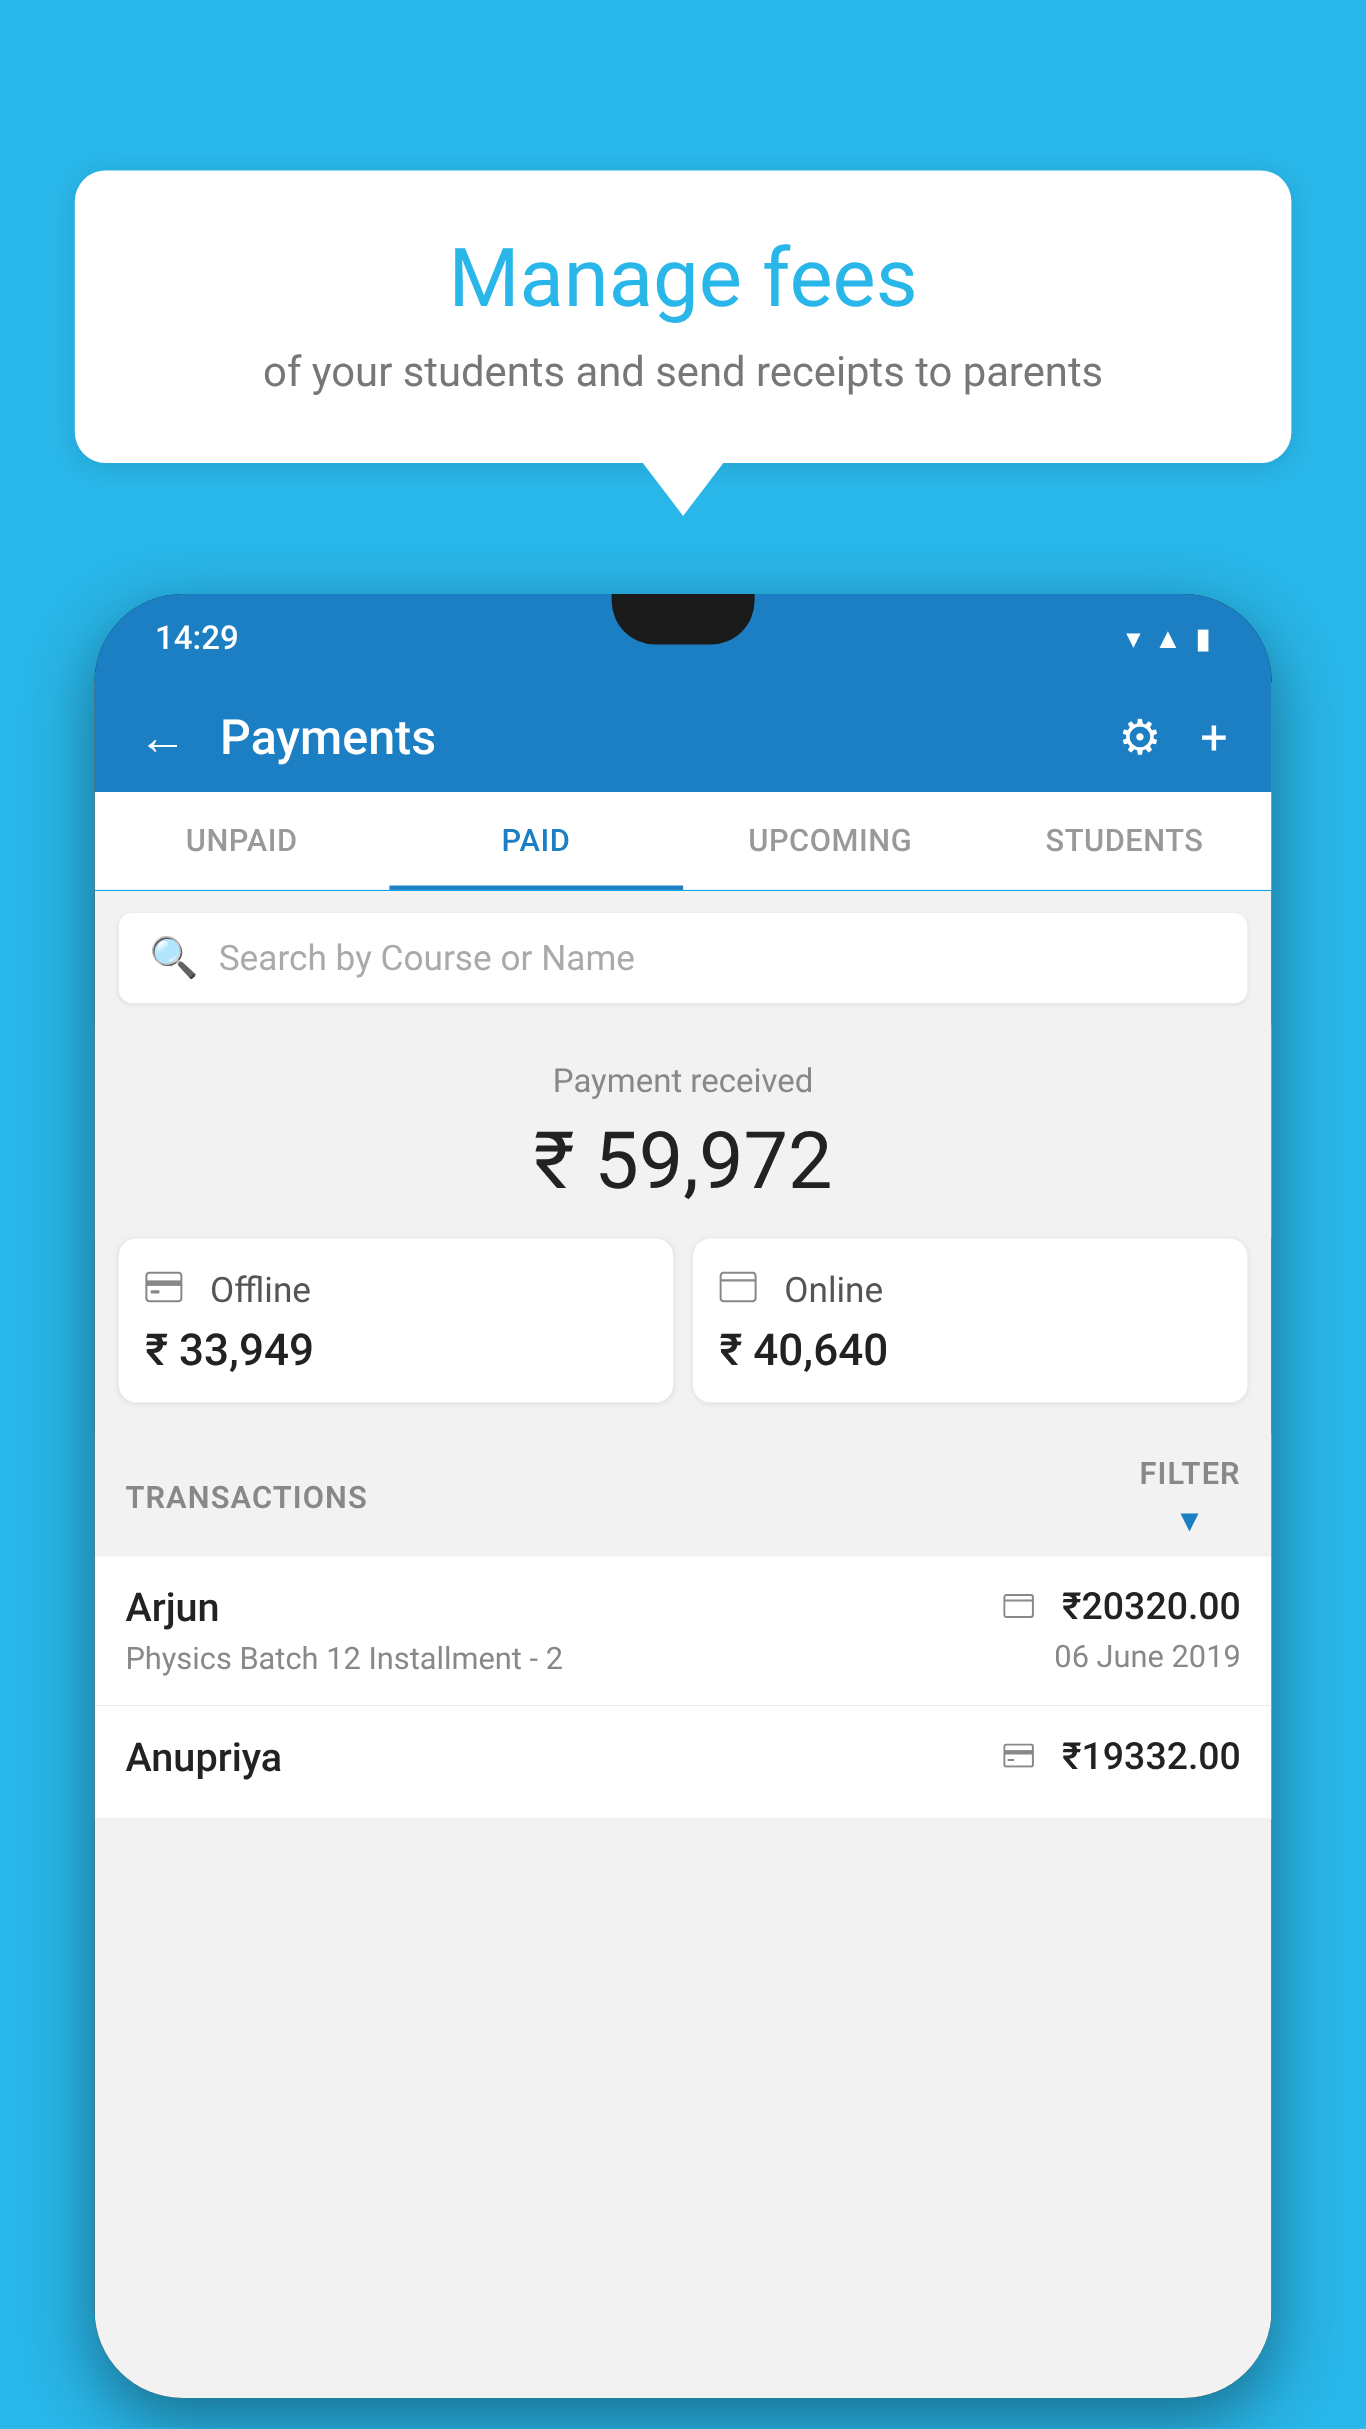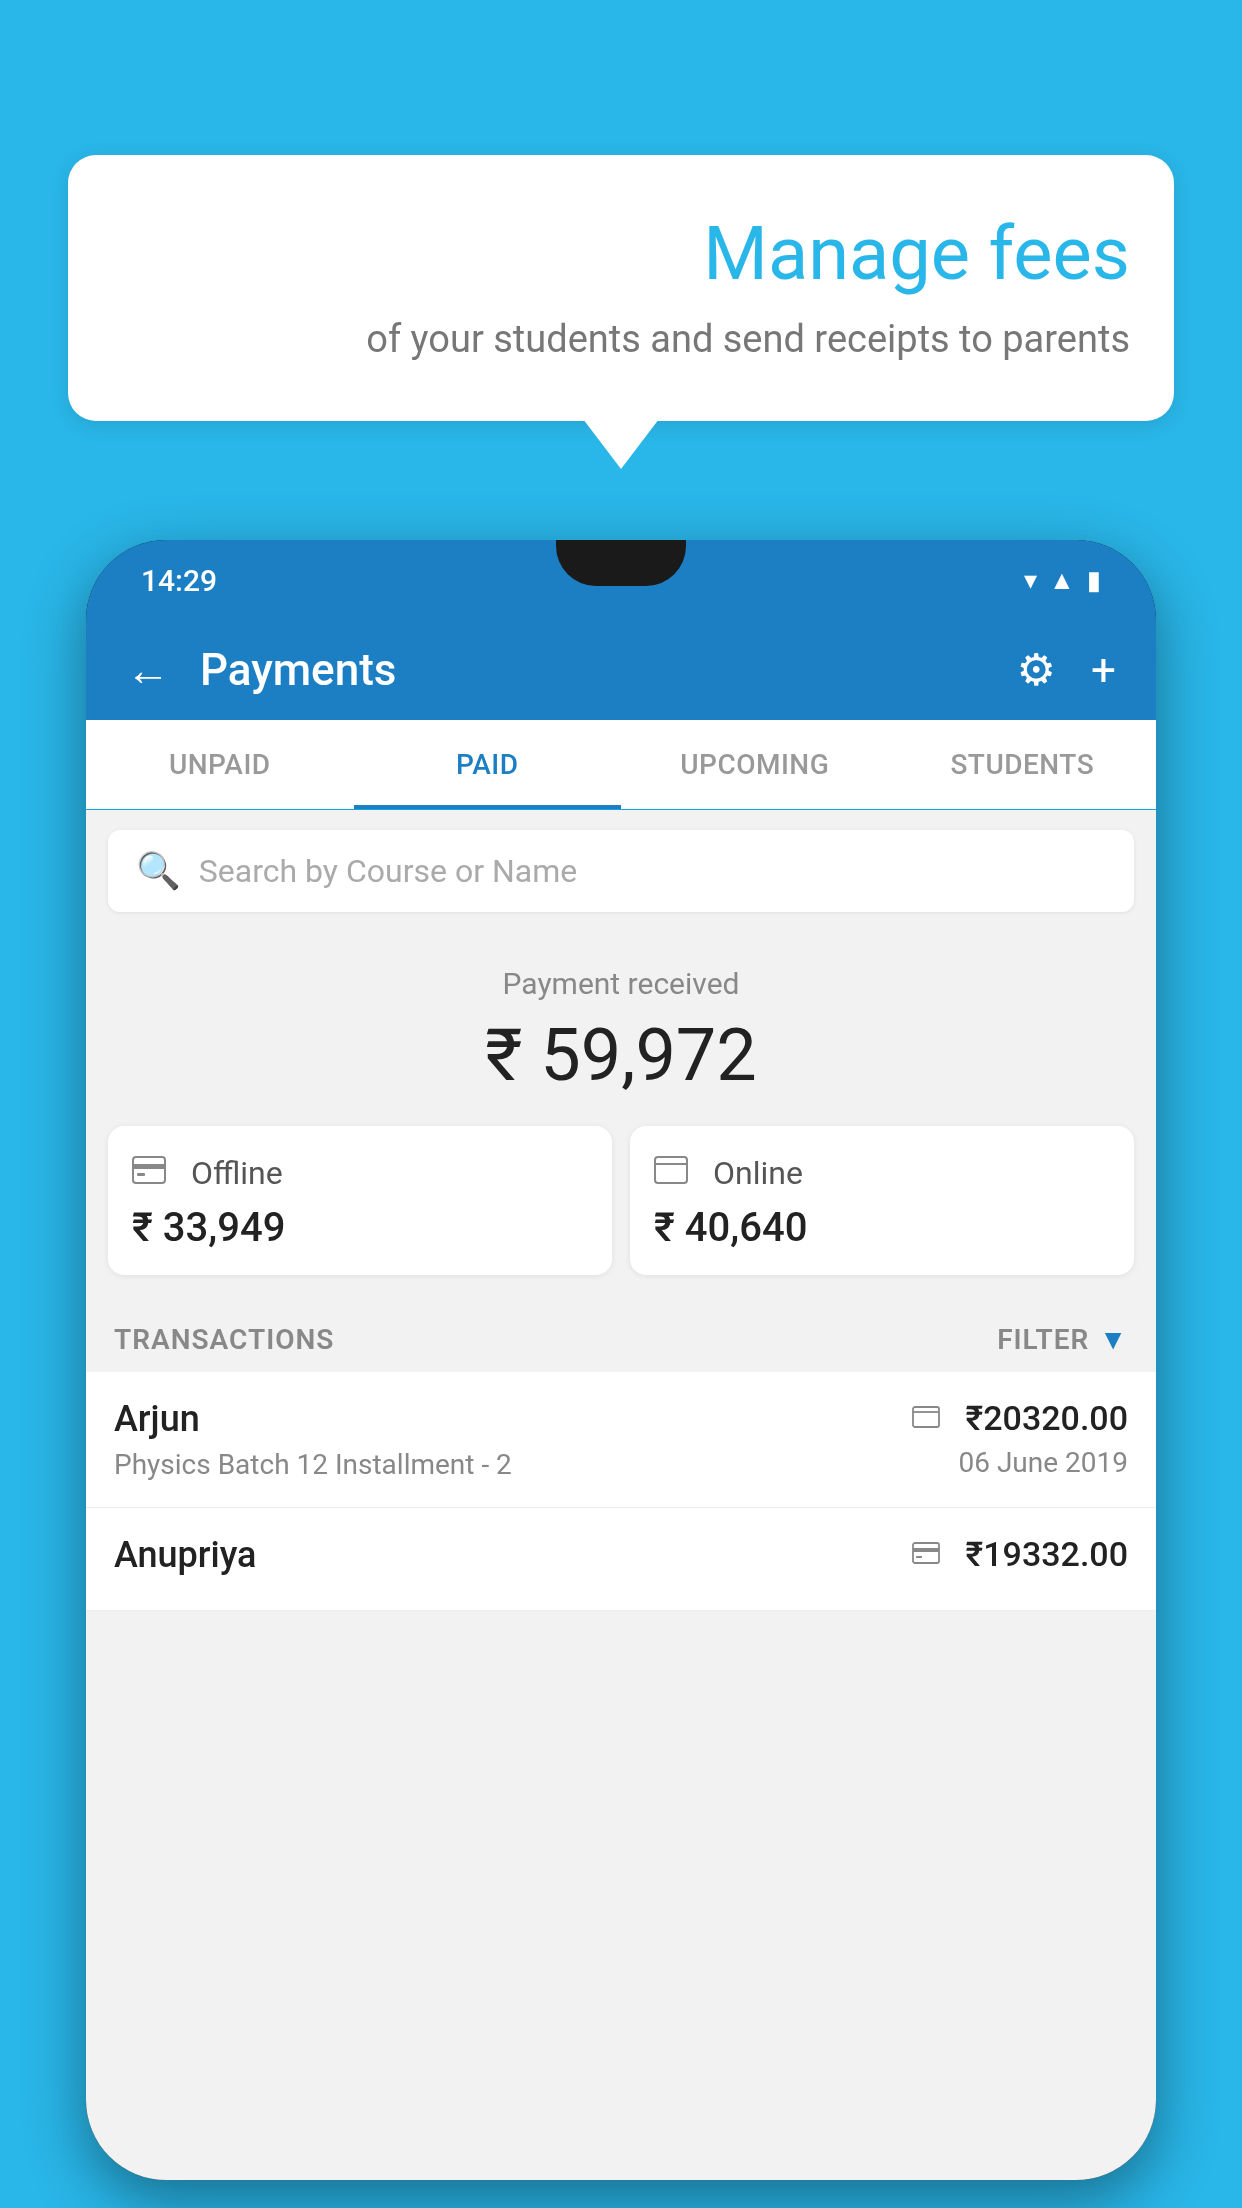--- a/index.html
+++ b/index.html
@@ -15,21 +15,21 @@
 
     
     .speech-bubble {
       position: absolute;
       top: 155px;
       left: 68px;
       right: 68px;
       background: white;
       border-radius: 28px;
       padding: 55px 44px 60px;
-      text-align: right;
+      text-align: center;
       box-shadow: 0 4px 20px rgba(0,0,0,0.1);
     }
     .speech-bubble::after {
       content: '';
       position: absolute;
       bottom: -48px;
       left: 50%;
       transform: translateX(-50%);
       width: 0;
       height: 0;
@@ -253,20 +253,21 @@
     }
     .filter-btn {
       display: flex;
       align-items: center;
       gap: 10px;
       font-size: 28px;
       color: #888;
       font-weight: 600;
       letter-spacing: 1px;
       cursor: pointer;
+      flex-direction: column;
     }
     .filter-icon {
       color: #1c7fc4;
       font-size: 28px;
     }
 
     
     .transaction-row {
       background: white;
       padding: 26px 28px;

